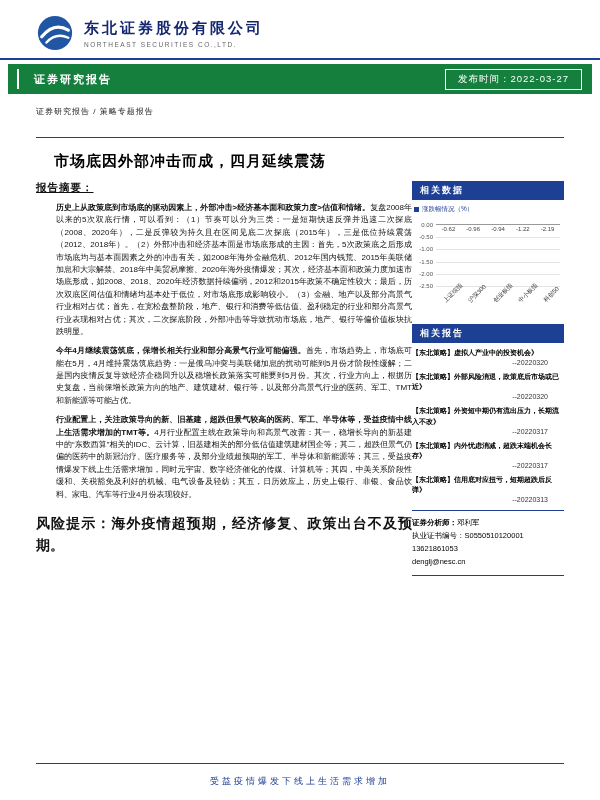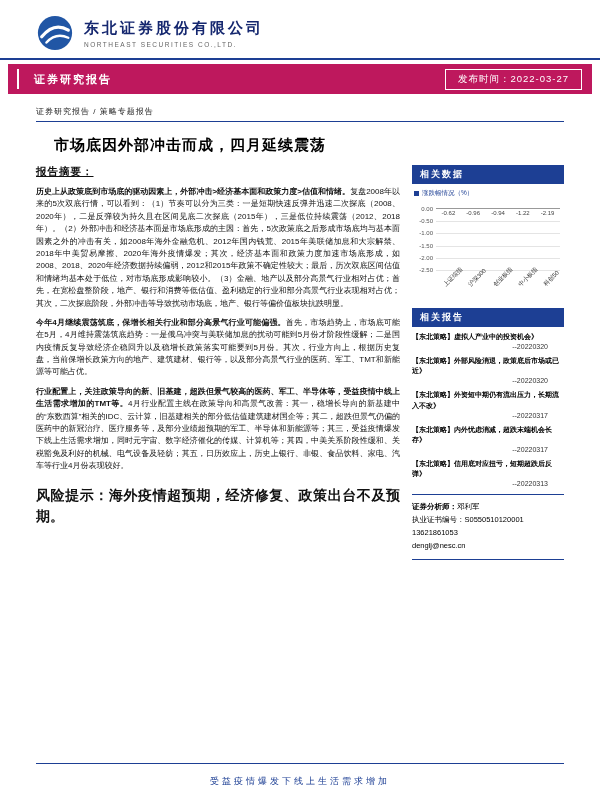--- a/index.html
+++ b/index.html
@@ -8,37 +8,37 @@
 
   
   .header { padding:14px 36px 6px 36px; display:flex; align-items:center; }
   .logo { width:38px; height:38px; flex:none; }
   .names { margin-left:10px; }
   .name-cn { font-size:15px; font-weight:bold; color:#15276f; letter-spacing:3px; }
   .name-en { font-size:6.5px; color:#666; letter-spacing:1.5px; margin-top:3px; }
   .top-rule { height:2px; background:#1d3f94; }
 
   
-  .band { margin:4px 8px 0 8px; background:#be185d; height:30px; display:flex; align-items:center;
+  .band { margin:4px 8px 0 8px; background:#15803d; height:30px; display:flex; align-items:center;
           justify-content:space-between; padding:0 10px 0 26px; position:relative; }
   .band::before { content:""; position:absolute; left:9px; top:5px; bottom:5px; width:2px; background:#fff; }
   .band-left { color:#fff; font-weight:bold; font-size:11px; letter-spacing:2px; }
   .band-right { border:1px solid #fff; color:#fff; font-size:9.5px; padding:3px 12px; letter-spacing:1px; white-space:nowrap;text-align:right; }
 
   
-  .breadcrumb { margin:12px 36px 0 36px; font-size:8px; color:#222; padding-bottom:4px; border-bottom:1.5px solid #1d3f94; letter-spacing:1px; }
+  .breadcrumb { margin:12px 36px 0 36px; font-size:8px; color:#222; padding-bottom:20px; border-bottom:1.5px solid #1d3f94; letter-spacing:1px; }
 
   
   .title { margin:14px 36px 10px 36px; padding-left:18px; font-size:15px; font-weight:bold; color:#000; letter-spacing:1px; }
 
   
-  .content { display:flex; gap:12px; padding:0 36px; flex:1; min-height:0; }
+  .content { display:flex; padding:0 36px; flex:1; min-height:0; }
   .main { flex:1; min-width:0; }
   .summary-heading { font-size:10.5px; font-weight:bold; text-decoration:underline; margin-bottom:7px; letter-spacing:1px; }
-  .para { font-size:8px; line-height:1.55; text-align:justify; margin-bottom:7px; color:#111; }
+  .para { font-size:8px; line-height:1.55; text-align:justify; margin-bottom:7px; color:#111;margin-left:20px; }
   .para b { font-weight:bold; }
   .risk { margin-top:12px; font-size:14px; line-height:1.55; font-weight:bold; text-align:justify; }
 
   
   .sidebar { width:152px; flex:none; }
   .side-header { background:#1d3f94; color:#fff; font-size:9px; font-weight:bold; padding:3px 8px; letter-spacing:2px; margin-bottom:5px; }
   .chart { margin-bottom:10px; }
   .legend { display:flex; align-items:center; gap:3px; font-size:6.5px; color:#1d3f94; margin:2px 0 10px 2px; }
   .legend-swatch { width:5px; height:5px; background:#1d3f94; display:inline-block; }
   .plot { position:relative; height:62px; margin-left:24px; margin-right:4px; border-top:1px solid #999; }

